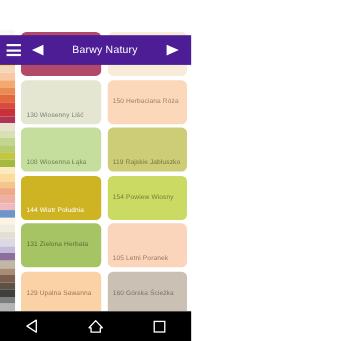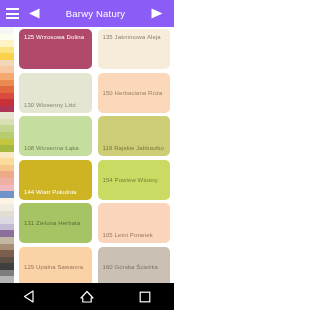--- a/index.html
+++ b/index.html
@@ -141,21 +141,21 @@
     height: 27px;
     display: flex;
     align-items: center;
     justify-content: center;
   }
   #sysnav svg { display: block; }
 </style>
 </head>
 <body>
 
-<div id="appbar" style="background: #8b5cf6;">
+<div id="appbar" style="background: #4c1d95; margin-top: 32px;">
   <div id="hamburger">
     <i></i>
     <i></i>
     <i></i>
   </div>
   <div id="prev-wrap" class="navarrow">
     <svg width="13" height="11" viewBox="0 0 13 11" aria-hidden="true">
       <path d="M11.5 0.6 L11.5 10.4 L1 5.5 Z" fill="#ffffff"></path>
     </svg>
   </div>

